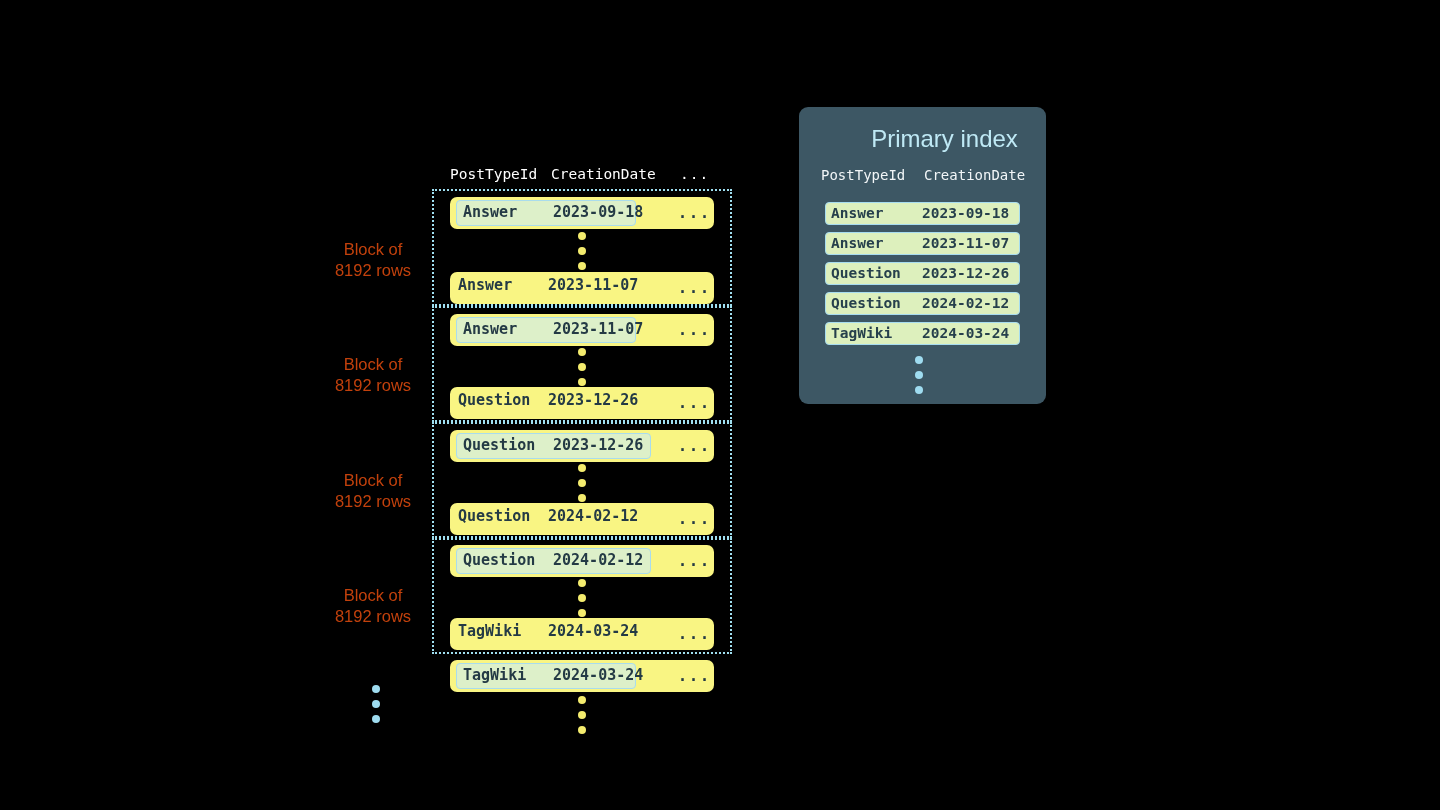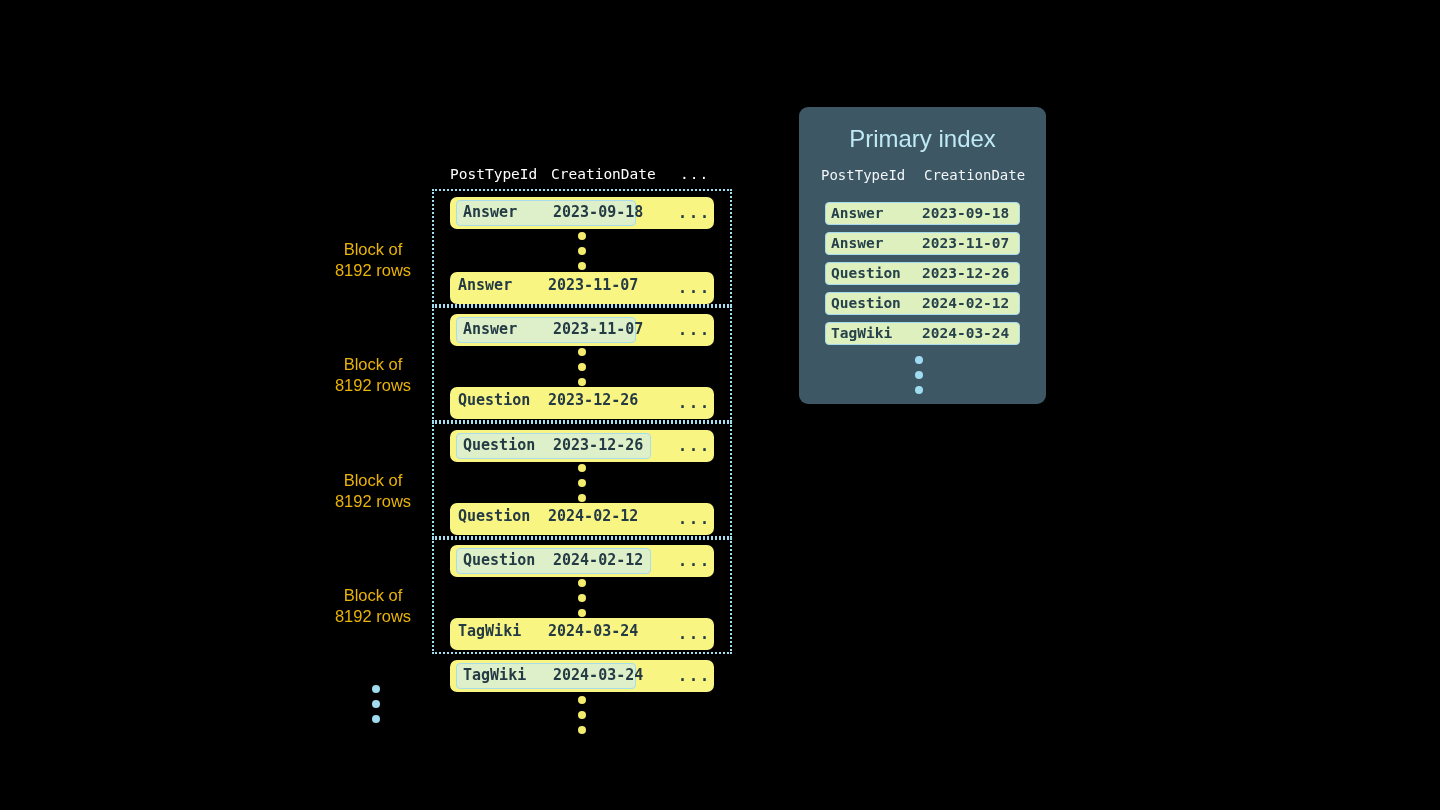--- a/index.html
+++ b/index.html
@@ -61,21 +61,21 @@
     border: 2px dotted #9fdff0;
     box-sizing: border-box;
   }
   .block-label {
     position: absolute;
     left: 318px;
     width: 110px;
     text-align: center;
     font-size: 16.5px;
     line-height: 21px;
-    color: #eab308;
+    color: #c2410c;
   }
 
   
   .row {
     position: absolute;
     left: 450px;
     width: 264px;
     height: 32px;
     background: #f9f583;
     border-radius: 7px;
@@ -143,20 +143,21 @@
     border-radius: 9px;
   }
   .index-title {
     position: absolute;
     left: 0;
     top: 18px;
     width: 100%;
     text-align: center;
     font-size: 24px;
     color: #bfe9f5;
+    padding-left: 22px;
   }
   .index-headers {
     position: absolute;
     left: 0;
     top: 60px;
     width: 100%;
     height: 20px;
     font-family: "DejaVu Sans Mono", monospace;
     font-size: 14px;
     color: #f2f6f8;

